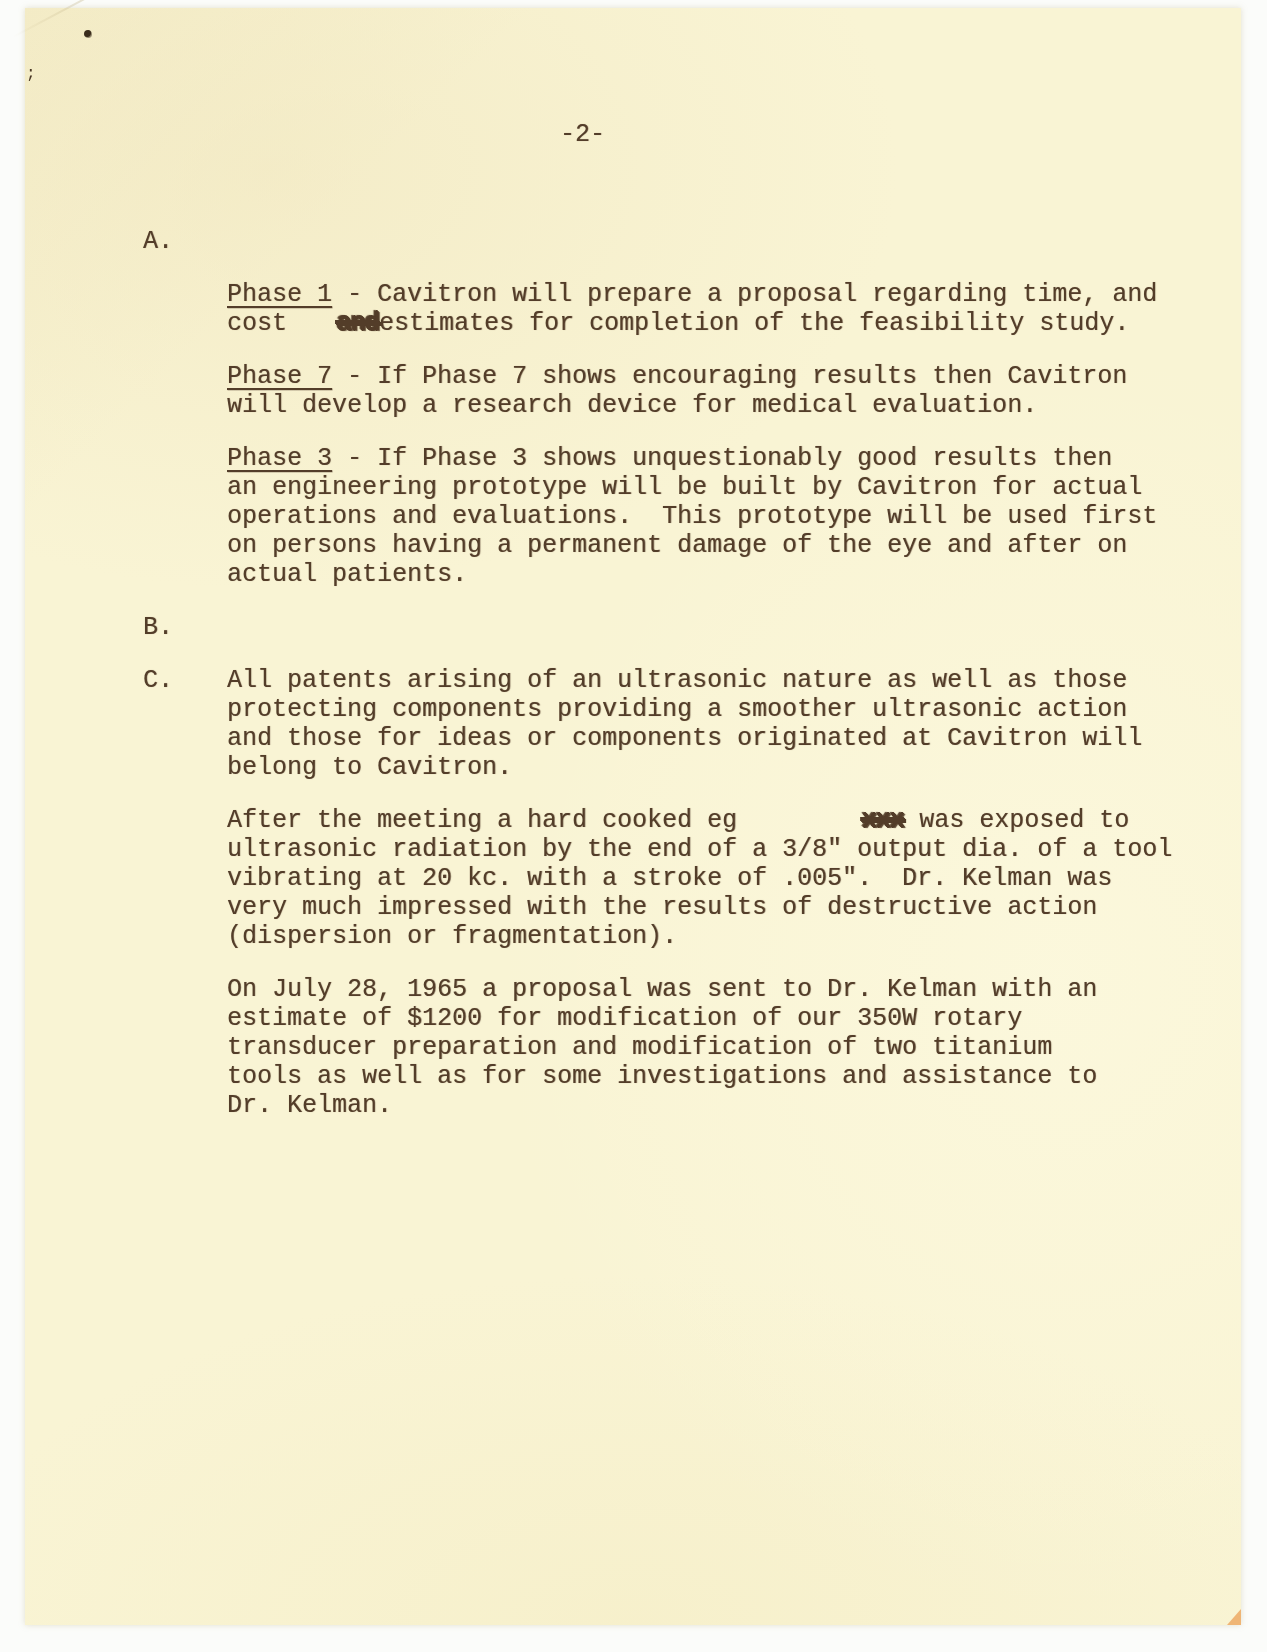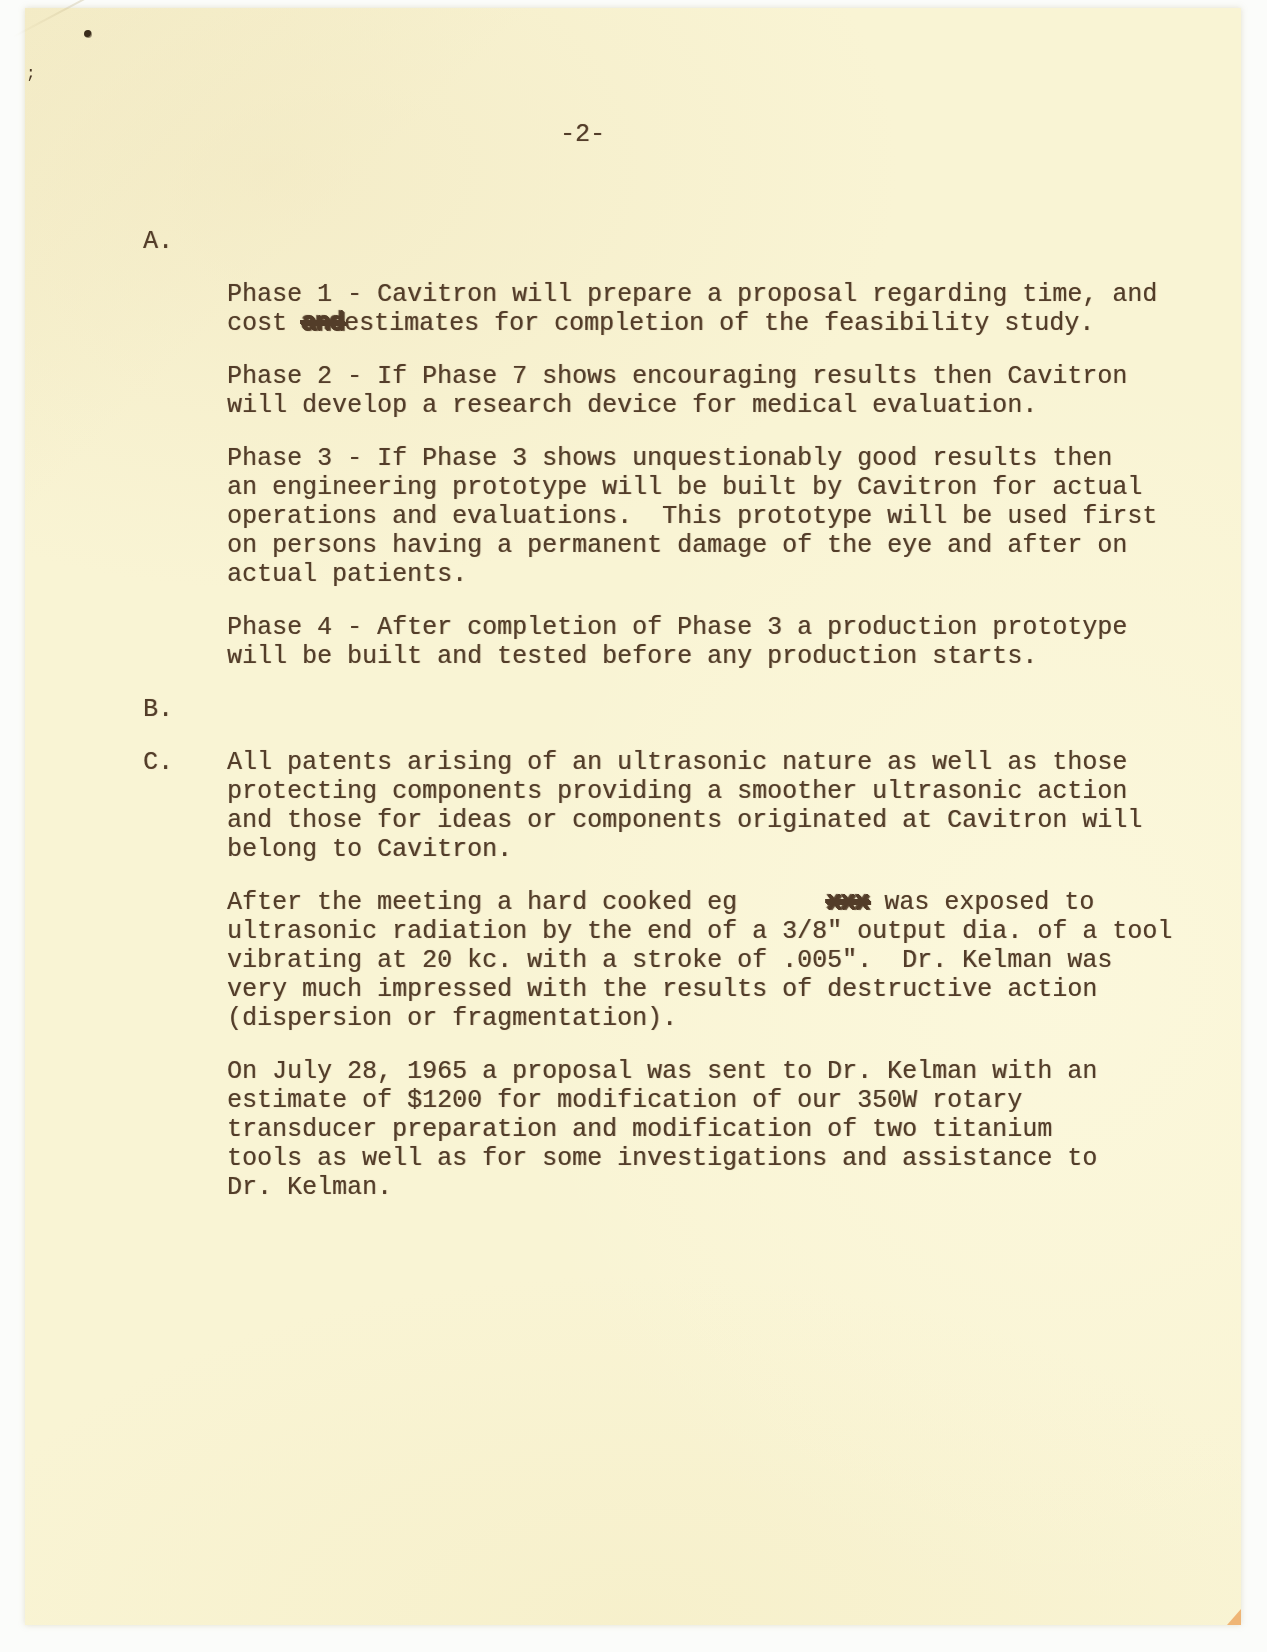--- a/index.html
+++ b/index.html
@@ -100,31 +100,33 @@
     width: 84px;
     margin-left: 118px;
     flex: 0 0 auto;
   }
   .para {
     width: 1000px;
     white-space: pre-wrap;
     word-break: normal;
   }
   .phase-label {
+    text-decoration: underline;
     text-decoration-thickness: 2px;
     text-underline-offset: 5px;
   }
   .strikeover {
     text-decoration: line-through;
     text-decoration-thickness: 4px;
     text-shadow:
       1px 0 0 currentColor, -1px 0 0 currentColor,
       0 1px 0 currentColor, 0 -1px 0 currentColor,
       2px 1px 1px currentColor, -2px -1px 1px currentColor;
     letter-spacing: -1px;
+    margin-left: 35px;
   }
 </style>
 </head>
 <body>
 
 <div class="paper">
   <div class="crease"></div>
   <div class="speck-dot"></div>
   <div class="speck-mark">;</div>
   <div class="corner-chip"></div>
@@ -138,38 +140,33 @@
     </div>
 
     <div class="row">
       <div class="no-letter"></div>
       <div class="para"><span class="phase-label">Phase 1</span><span> - Cavitron will prepare a proposal regarding time, and
 cost </span><span class="strikeover">and</span><span>estimates for completion of the feasibility study.</span></div>
     </div>
 
     <div class="row">
       <div class="no-letter"></div>
-      <div class="para"><span class="phase-label">Phase 2</span><span> - If Phase 7 shows encouraging results then Cavitron
+      <div class="para"><span class="phase-label">Phase 7</span><span> - If Phase 7 shows encouraging results then Cavitron
 will develop a research device for medical evaluation.</span></div>
     </div>
 
     <div class="row">
       <div class="no-letter"></div>
       <div class="para"><span class="phase-label">Phase 3</span><span> - If Phase 3 shows unquestionably good results then
 an engineering prototype will be built by Cavitron for actual
 operations and evaluations.  This prototype will be used first
 on persons having a permanent damage of the eye and after on
 actual patients.</span></div>
     </div>
 
-    <div class="row">
-      <div class="no-letter"></div>
-      <div class="para"><span class="phase-label">Phase 4</span><span> - After completion of Phase 3 a production prototype
-will be built and tested before any production starts.</span></div>
-    </div>
 
     <div class="row">
       <div class="letter-col">B.</div>
     </div>
 
     <div class="row">
       <div class="letter-col">C.</div>
       <div class="para">All patents arising of an ultrasonic nature as well as those
 protecting components providing a smoother ultrasonic action
 and those for ideas or components originated at Cavitron will

